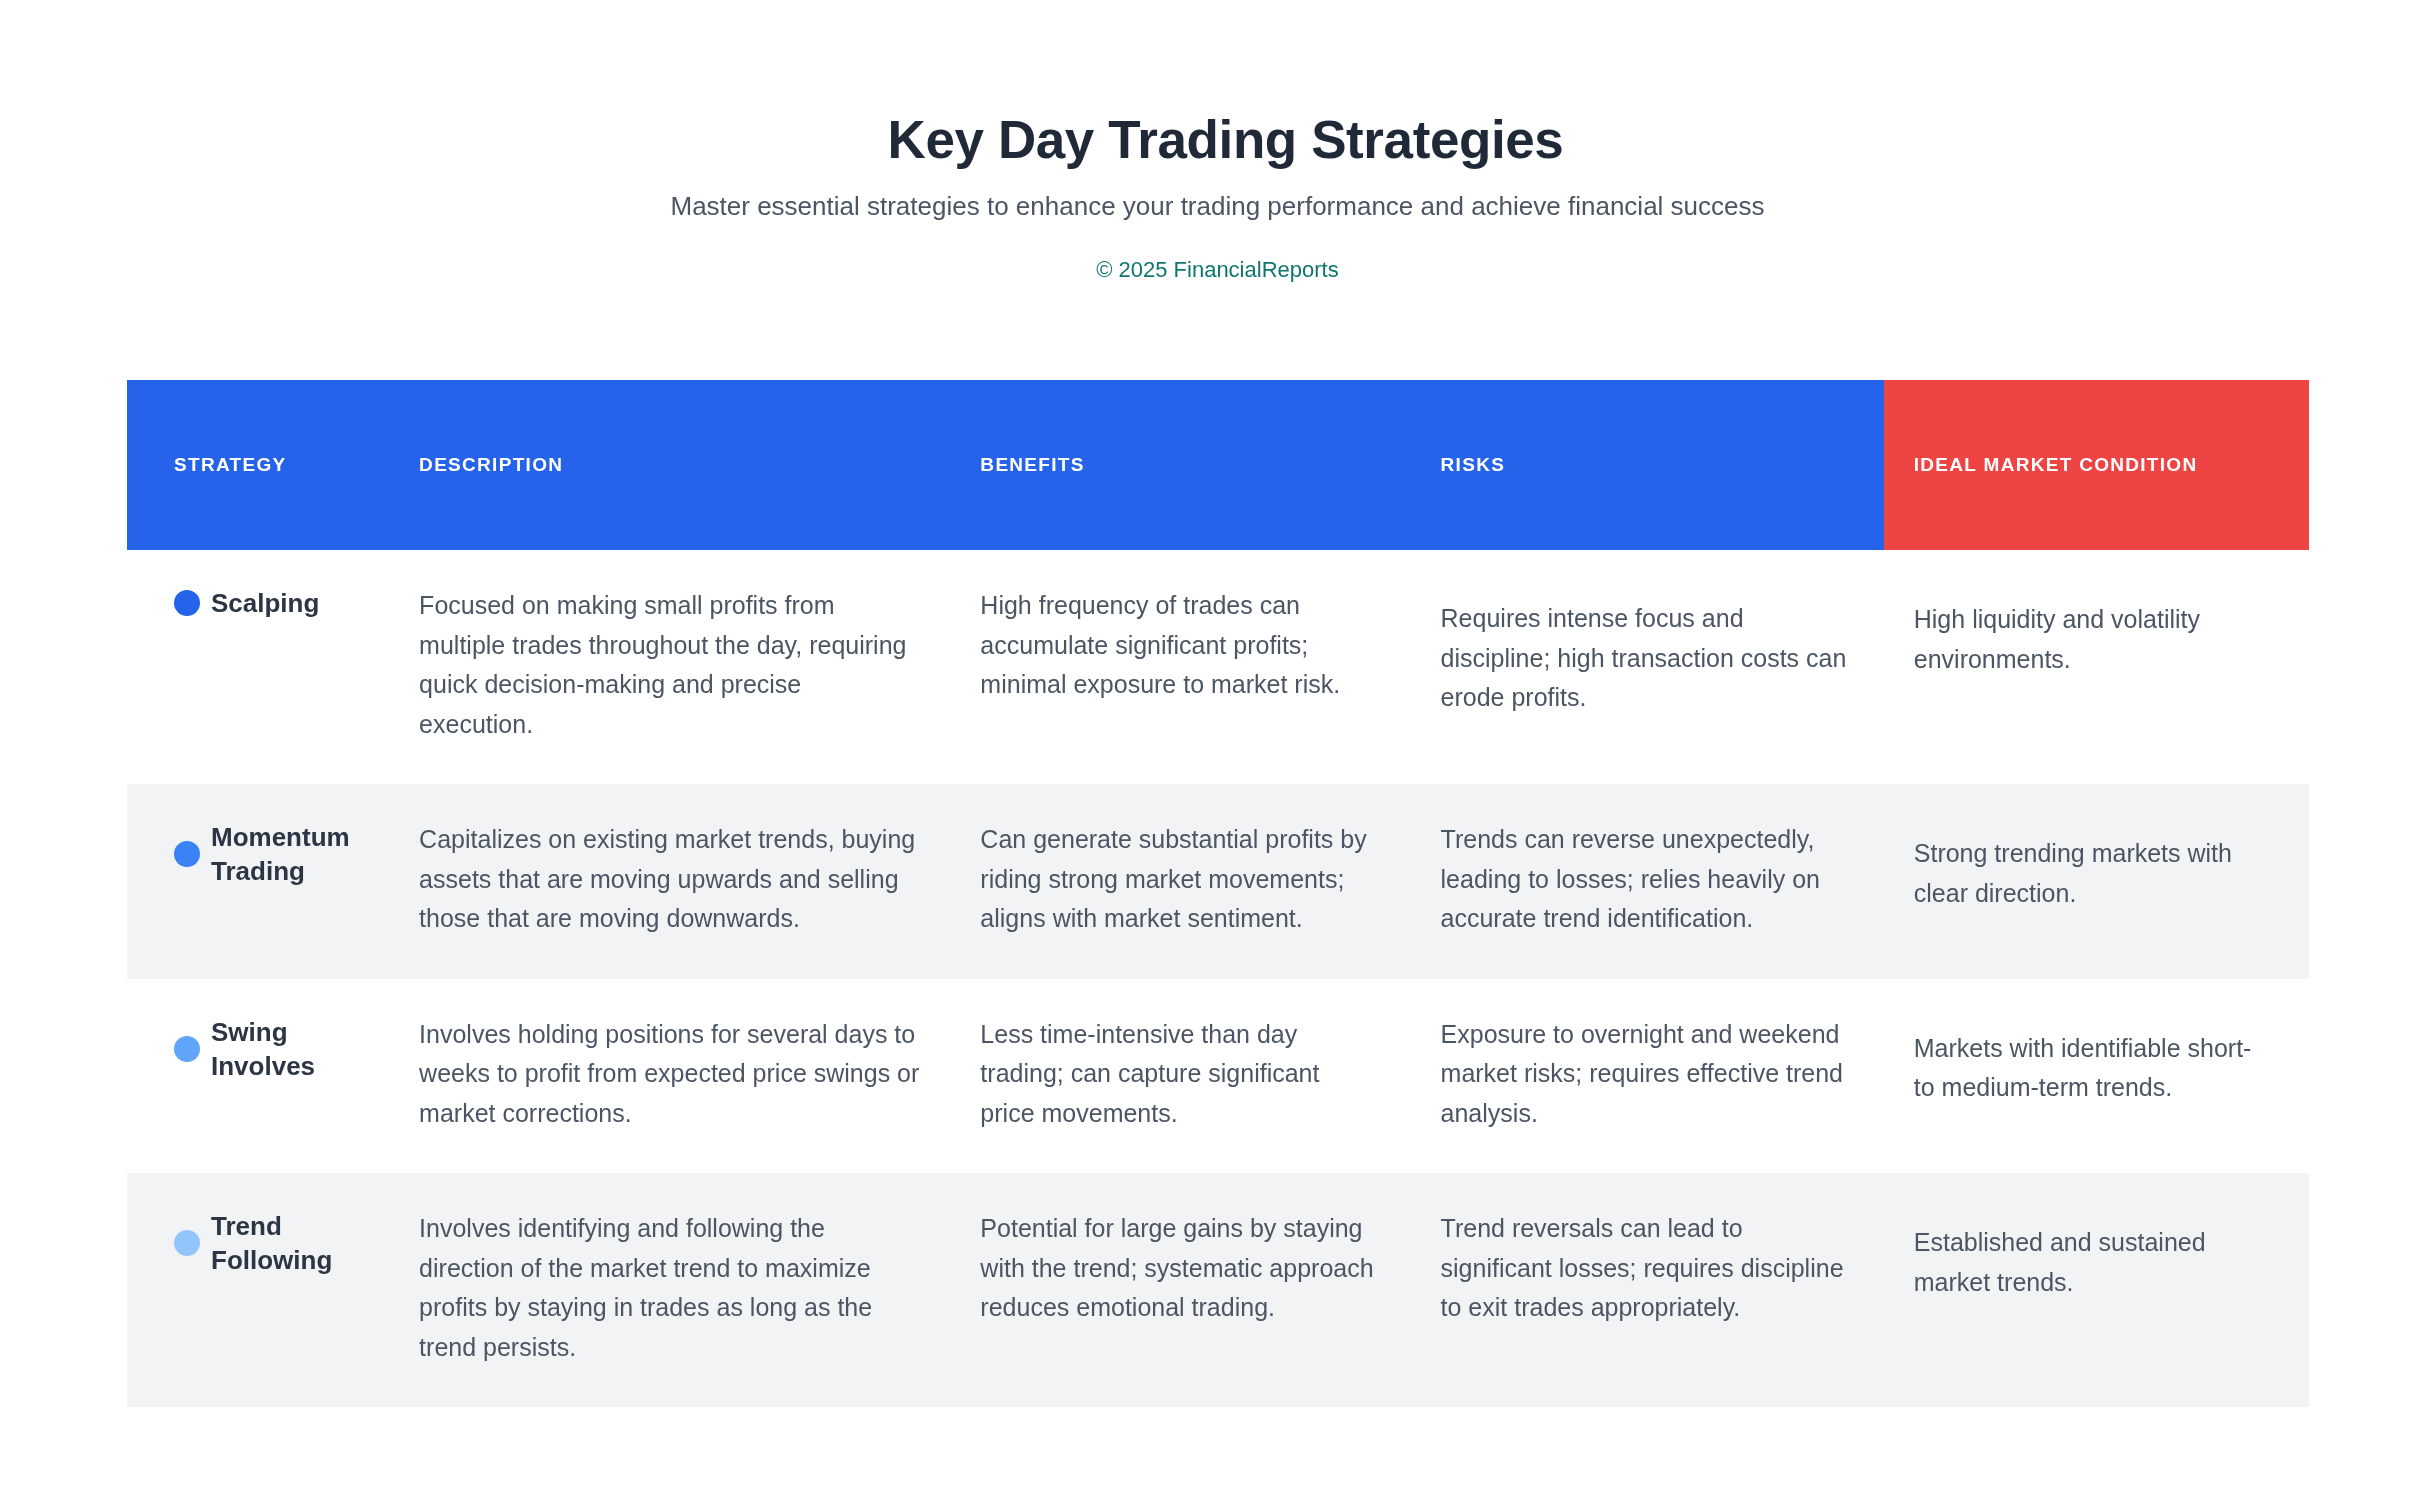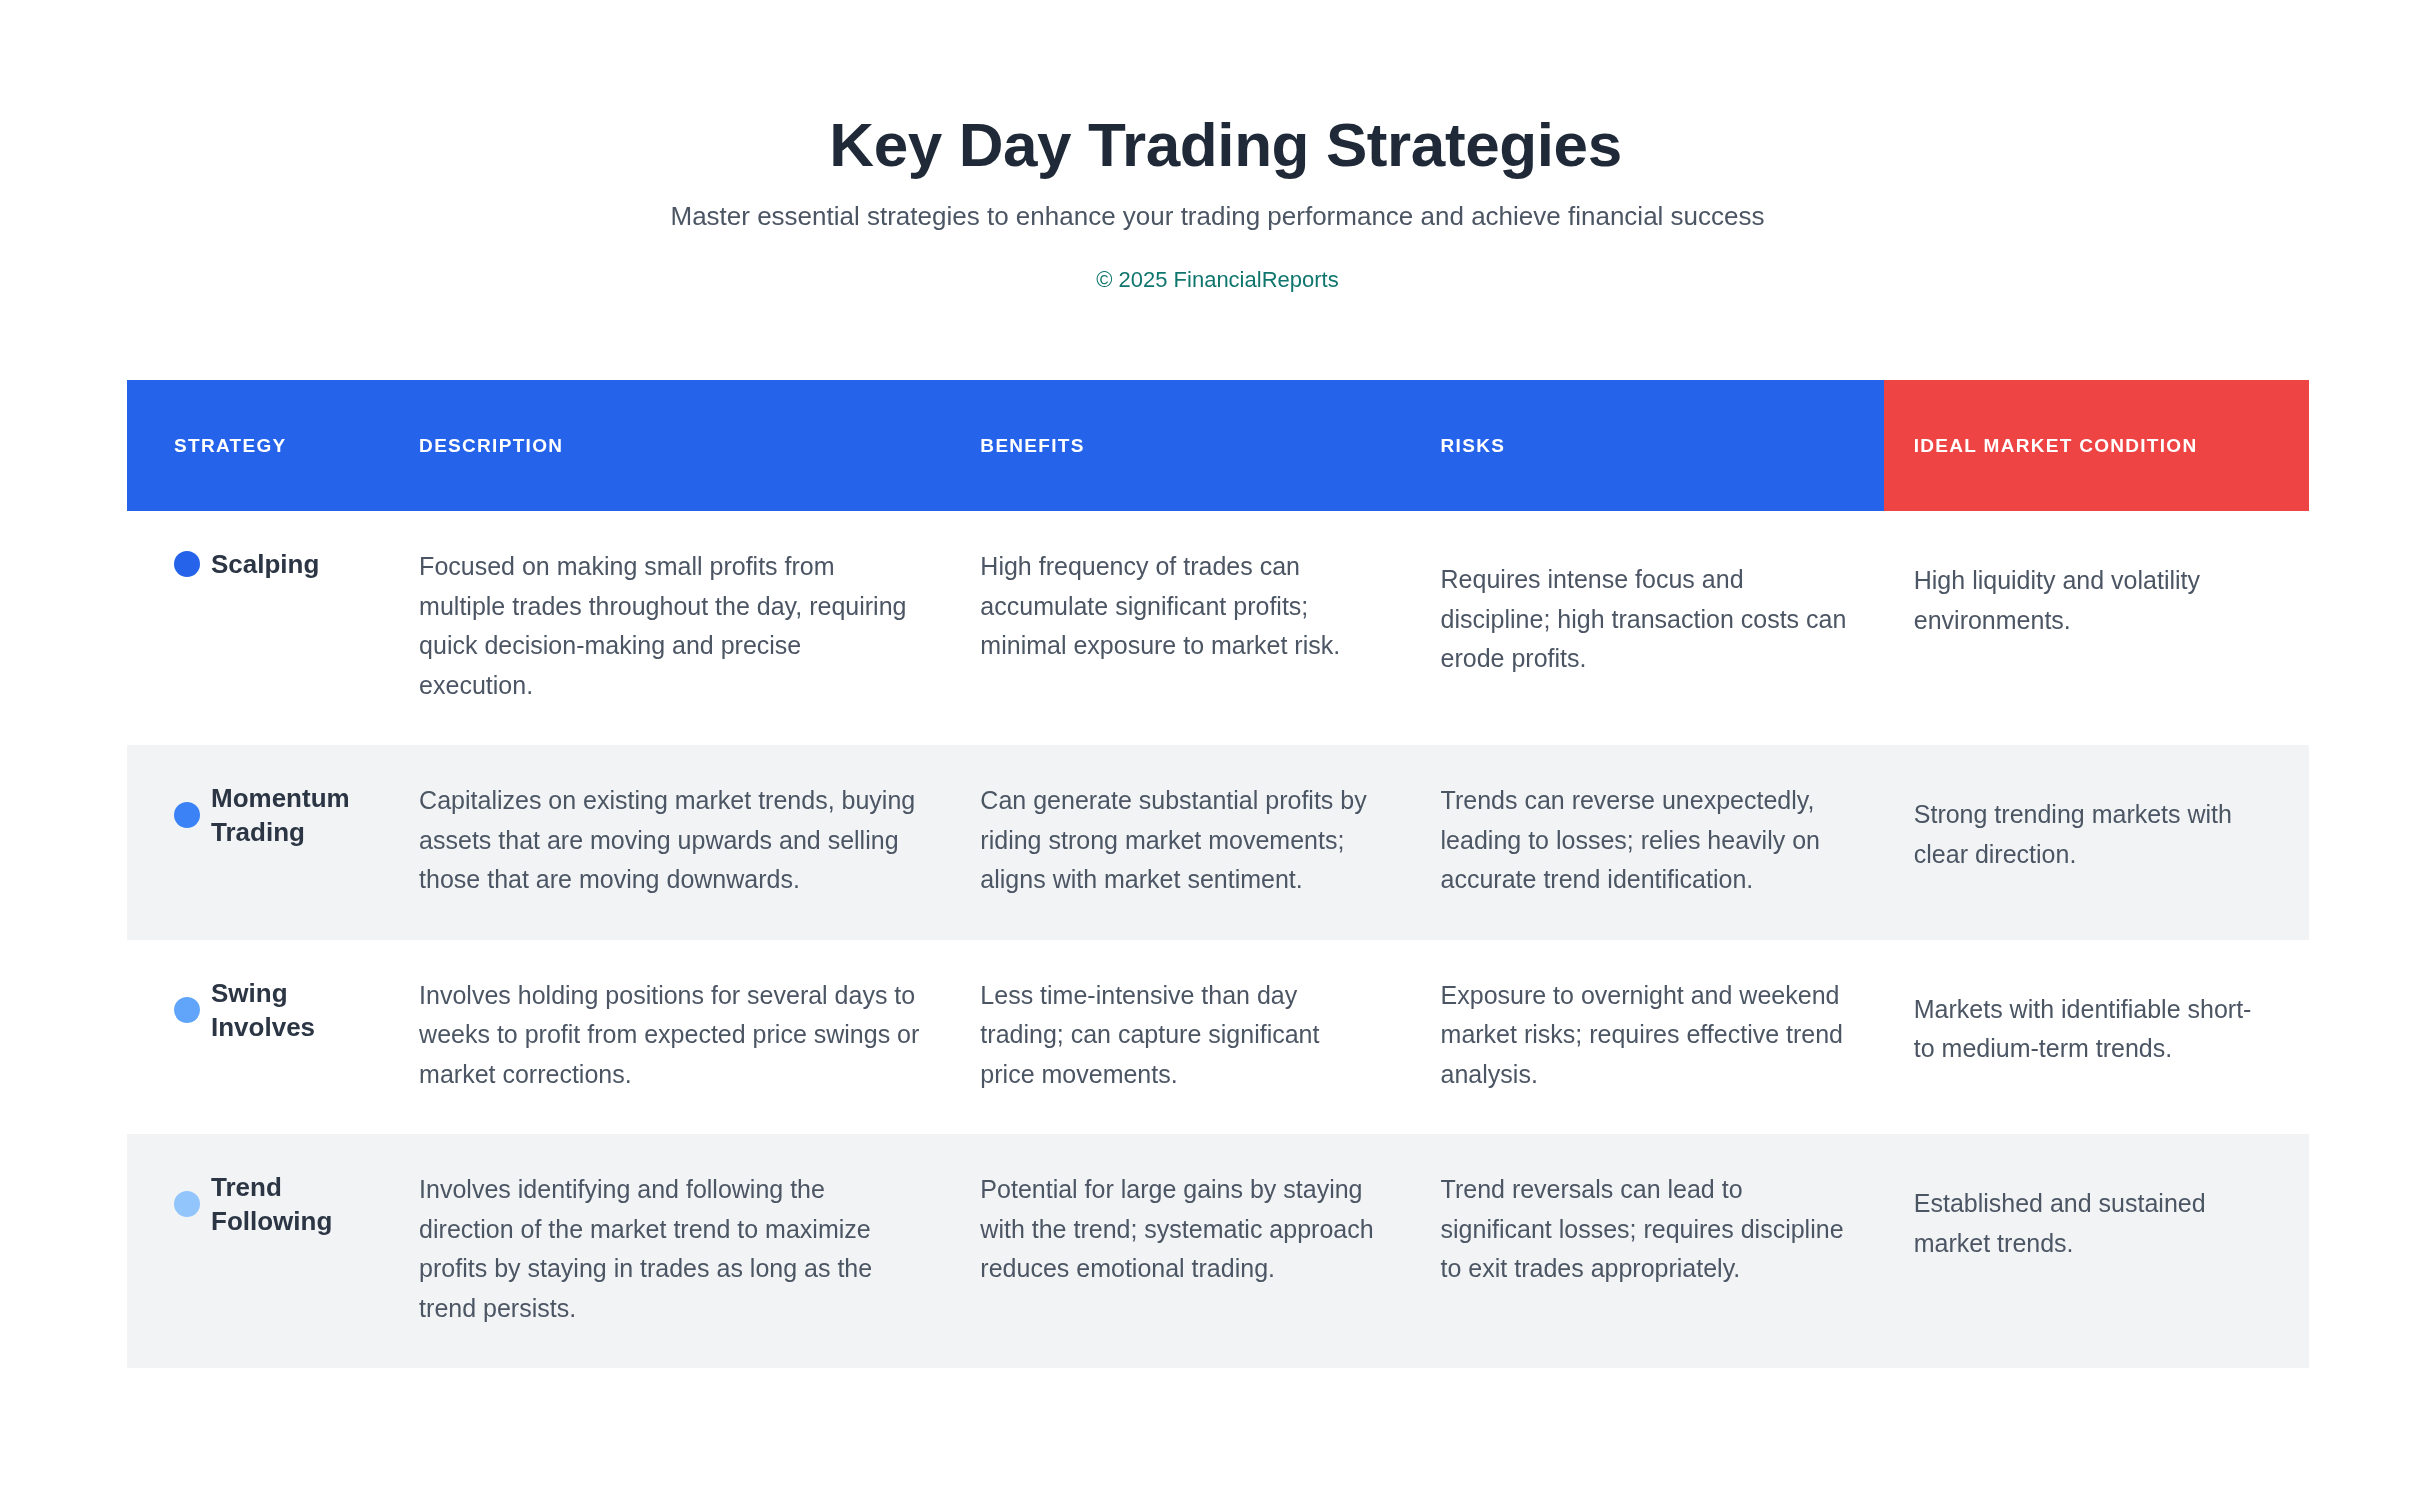--- a/index.html
+++ b/index.html
@@ -19,21 +19,21 @@
     overflow: hidden;
   }
 
   
   .header {
     padding-top: 111px;
     text-align: center;
   }
 
   .page-title {
-    font-size: 62px;
+    font-size: 53px;
     font-weight: bold;
     color: #1f2937;
     letter-spacing: -0.4px;
     line-height: 1.1;
     padding-left: 16px;
   }
 
   .page-subtitle {
     margin-top: 21px;
     font-size: 26px;
@@ -67,21 +67,21 @@
 
   .strategy-table thead th {
     background: #2563eb;
     color: #ffffff;
     font-size: 19px;
     font-weight: bold;
     letter-spacing: 1.3px;
     text-align: left;
     vertical-align: middle;
     padding: 34px 30px;
-    height: 131px;
+    height: 170px;
     line-height: 1.45;
   }
   .strategy-table thead th:first-child { padding-left: 47px; }
   .strategy-table thead th:last-child  { padding-right: 40px; }
 
   
   col.c-strategy  { width: 262px; }
   col.c-desc      { width: 561px; }
   col.c-benefits  { width: 460px; }
   col.c-risks     { width: 473px; }

